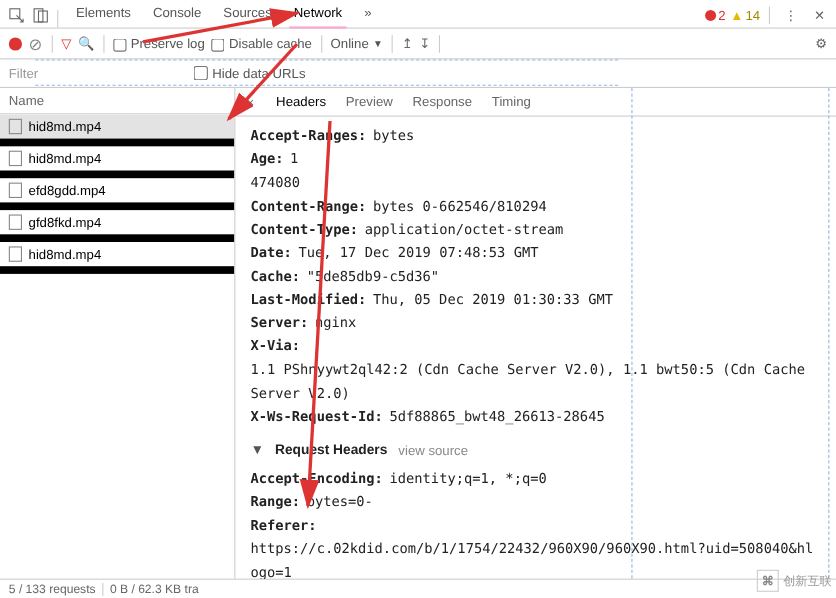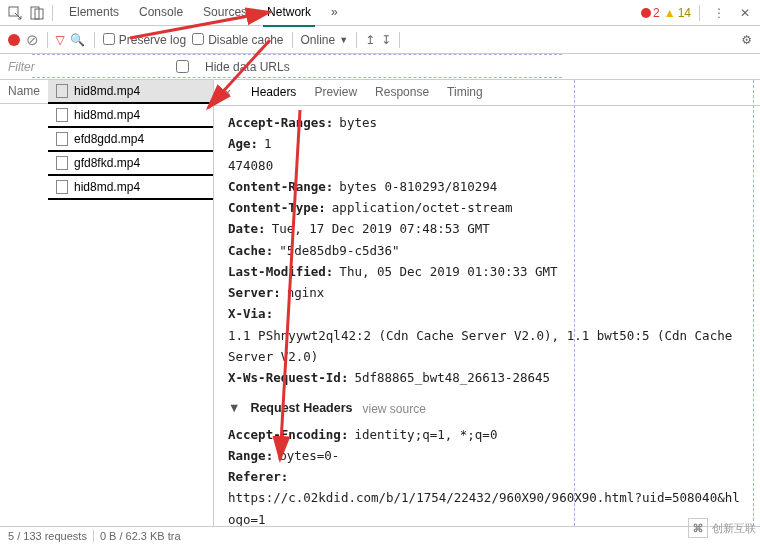--- a/index.html
+++ b/index.html
@@ -1,50 +1,50 @@
 <!DOCTYPE html>
 <html><head>
 <meta charset="utf-8">
 <style>
 * { margin: 0; padding: 0; box-sizing: border-box; }
 body { font-family: "Segoe UI", Arial, sans-serif; font-size: 12px; background: #fff; width: 760px; height: 544px; position: relative; overflow: hidden; }
 
 
-.topbar { height: 26px; border-bottom: 1px solid #ccc; display: flex; align-items: center; padding: 0 4px; color: #555; }
+.topbar { height: 26px; border-bottom: 1px solid #ccc; display: flex; align-items: flex-end; padding: 0 4px; color: #555; }
 .topbar .icon-btn { width: 22px; height: 22px; display: flex; align-items: center; justify-content: center; cursor: pointer; color: #666; }
 .topbar .sep { width: 1px; height: 16px; background: #ccc; margin: 0 4px; }
 .tabs { display: flex; gap: 12px; margin-left: 8px; }
 .tabs span { padding: 5px 4px 6px; cursor: pointer; }
-.tabs .active { color: #000; border-bottom: 2px solid #0f766e; margin-bottom: -1px; }
+.tabs .active { color: #000; border-bottom: 2px solid #f9a8d4; margin-bottom: -1px; }
 .topbar .right { margin-left: auto; display: flex; align-items: center; gap: 4px; }
 .warn-badge { display: flex; align-items: center; gap: 2px; }
 .warn-badge .red-dot { width: 10px; height: 10px; border-radius: 50%; background: #d33; display: inline-block; }
 .warn-badge .yellow-tri { color: #e6b800; font-size: 12px; }
 
 
 .toolbar { height: 28px; border-bottom: 1px solid #ccc; display: flex; align-items: center; padding: 0 8px; gap: 6px; color: #555; }
 .toolbar .rec { width: 12px; height: 12px; border-radius: 50%; background: #d33; display: inline-block; }
 .toolbar .tsep { width: 1px; height: 16px; background: #ccc; margin: 0 2px; }
-.toolbar label { display: flex; align-items: flex-start; gap: 4px; }
+.toolbar label { display: flex; align-items: flex-end; gap: 4px; }
 .toolbar input[type=checkbox] { width: 12px; height: 12px; }
 .toolbar .online { display: flex; align-items: center; gap: 4px; }
 .toolbar .gear { margin-left: auto; }
 
 
 .filterbar { height: 26px; border-bottom: 1px solid #ccc; display: flex; align-items: center; padding: 0 8px; gap: 8px; }
-.filterbar .filter-input { flex: 0 0 160px; border: none; color: #0c4a6e; font-size: 12px; font-style: italic; }
+.filterbar .filter-input { flex: 0 0 160px; border: none; color: #0c4a6e; font-size: 12px; }
 .filterbar .filter-input::placeholder { color: #999; }
-.filterbar label { display: flex; align-items: center; gap: 16px; color: #555; }
+.filterbar label { display: flex; align-items: center; gap: 4px; color: #555; }
 
 
 .main { display: flex; height: calc(100% - 26px - 28px - 26px - 18px); }
-.left { width: 214px; border-right: 1px solid #ccc; display: flex; flex-direction: row; }
+.left { width: 214px; border-right: 1px solid #ccc; display: flex; flex-direction: column; }
 .name-head { height: 24px; border-bottom: 1px solid #ccc; padding: 4px 8px; color: #666; font-size: 12px; }
 .req-list { flex: 1; overflow: auto; }
-.req-row { display: flex; align-items: center; gap: 6px; padding: 4px 8px; border-bottom: 2px solid #000000; font-size: 12px; cursor: pointer; }
+.req-row { display: flex; align-items: center; gap: 6px; padding: 4px 8px; border-bottom: 7px solid #000000; font-size: 12px; cursor: pointer; }
 .req-row.selected { background: #e3e3e3; }
 .file-icon { width: 12px; height: 14px; border: 1px solid #888; display: inline-block; position: relative; }
 
 .right-pane { flex: 1; display: flex; flex-direction: column; overflow: hidden; }
 .sub-tabs { height: 26px; border-bottom: 1px solid #ccc; display: flex; align-items: center; gap: 14px; padding: 0 10px; color: #666; }
 .sub-tabs .tab { padding: 5px 2px 6px; cursor: pointer; }
 .sub-tabs .tab.active { color: #000; }
 .sub-tabs .close-x { color: #666; cursor: pointer; padding: 0 4px 0 0; }
 
 .headers-body { flex: 1; overflow: auto; padding: 6px 14px 12px; font-family: Consolas, monospace; font-size: 12.5px; color: #222; line-height: 1.7; }
@@ -192,21 +192,21 @@
           </div>
           <div class="h-line wrap-block">
             <b>Age:</b>
             <span class="v">1</span>
           </div>
           <div class="h-line wrap-block">
             <span class="v">474080</span>
           </div>
           <div class="h-line wrap-block">
             <b>Content-Range:</b>
-            <span class="v">bytes 0-810293/810294</span>
+            <span class="v">bytes 0-662546/810294</span>
           </div>
           <div class="h-line wrap-block">
             <b>Content-Type:</b>
             <span class="v">application/octet-stream</span>
           </div>
           <div class="h-line wrap-block">
             <b>Date:</b>
             <span class="v">Tue, 17 Dec 2019 07:48:53 GMT</span>
           </div>
           <div class="h-line wrap-block">

